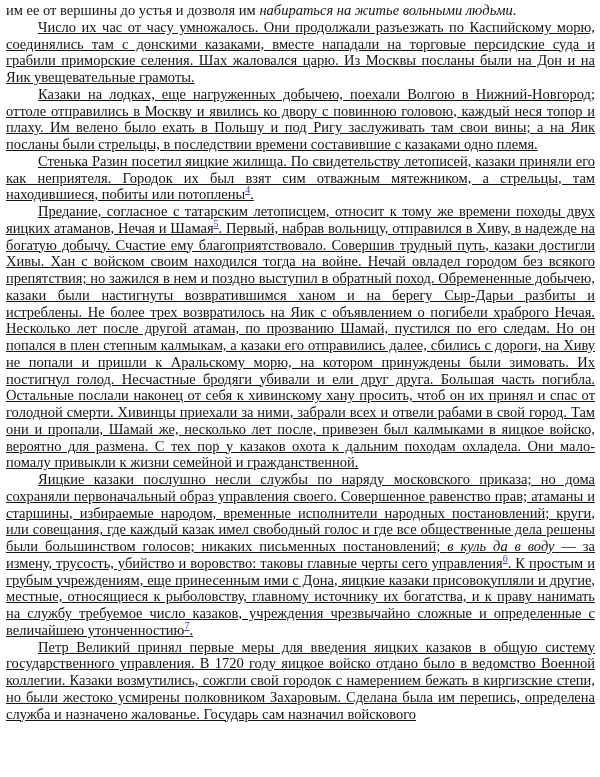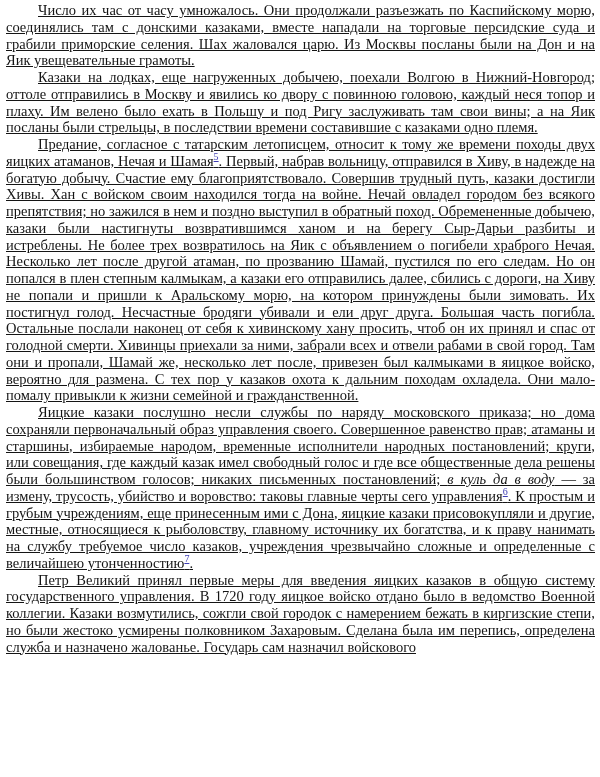--- a/index.html
+++ b/index.html
@@ -41,19 +41,21 @@
     text-decoration: underline;
     cursor: pointer;
     vertical-align: super;
   }
 </style>
 </head>
 <body>
 
 <div class="page">
   <div class="text-column" id="text-column" style="color: rgb(20, 20, 20);">
+      <p class="para"><span>им ее от вершины до устья и дозволя им </span><i>набираться на житье вольными людьми</i><span>.</span></p>
       <p class="para indent"><span>Число их час от часу умножалось. Они продолжали разъезжать по Каспийскому морю, соединялись там с донскими казаками, вместе нападали на торговые персидские суда и грабили приморские селения. Шах жаловался царю. Из Москвы посланы были на Дон и на Яик увещевательные грамоты.</span></p>
       <p class="para indent"><span>Казаки на лодках, еще нагруженных добычею, поехали Волгою в Нижний-Новгород; оттоле отправились в Москву и явились ко двору с повинною головою, каждый неся топор и плаху. Им велено было ехать в Польшу и под Ригу заслуживать там свои вины; а на Яик посланы были стрельцы, в последствии времени составившие с казаками одно племя.</span></p>
+      <p class="para indent"><span>Стенька Разин посетил яицкие жилища. По свидетельству летописей, казаки приняли его как неприятеля. Городок их был взят сим отважным мятежником, а стрельцы, там находившиеся, побиты или потоплены</span><sup class="fnref" style="color: rgb(60, 60, 180);">4</sup><span>.</span></p>
       <p class="para indent"><span>Предание, согласное с татарским летописцем, относит к тому же времени походы двух яицких атаманов, Нечая и Шамая</span><sup class="fnref" style="color: rgb(60, 60, 180);">5</sup><span>. Первый, набрав вольницу, отправился в Хиву, в надежде на богатую добычу. Счастие ему благоприятствовало. Совершив трудный путь, казаки достигли Хивы. Хан с войском своим находился тогда на войне. Нечай овладел городом без всякого препятствия; но зажился в нем и поздно выступил в обратный поход. Обремененные добычею, казаки были настигнуты возвратившимся ханом и на берегу Сыр-Дарьи разбиты и истреблены. Не более трех возвратилось на Яик с объявлением о погибели храброго Нечая. Несколько лет после другой атаман, по прозванию Шамай, пустился по его следам. Но он попался в плен степным калмыкам, а казаки его отправились далее, сбились с дороги, на Хиву не попали и пришли к Аральскому морю, на котором принуждены были зимовать. Их постигнул голод. Несчастные бродяги убивали и ели друг друга. Большая часть погибла. Остальные послали наконец от себя к хивинскому хану просить, чтоб он их принял и спас от голодной смерти. Хивинцы приехали за ними, забрали всех и отвели рабами в свой город. Там они и пропали, Шамай же, несколько лет после, привезен был калмыками в яицкое войско, вероятно для размена. С тех пор у казаков охота к дальним походам охладела. Они мало-помалу привыкли к жизни семейной и гражданственной.</span></p>
       <p class="para indent"><span>Яицкие казаки послушно несли службы по наряду московского приказа; но дома сохраняли первоначальный образ управления своего. Совершенное равенство прав; атаманы и старшины, избираемые народом, временные исполнители народных постановлений; круги, или совещания, где каждый казак имел свободный голос и где все общественные дела решены были большинством голосов; никаких письменных постановлений; </span><i>в куль да в воду</i><span> — за измену, трусость, убийство и воровство: таковы главные черты сего управления</span><sup class="fnref" style="color: rgb(60, 60, 180);">6</sup><span>. К простым и грубым учреждениям, еще принесенным ими с Дона, яицкие казаки присовокупляли и другие, местные, относящиеся к рыболовству, главному источнику их богатства, и к праву нанимать на службу требуемое число казаков, учреждения чрезвычайно сложные и определенные с величайшею утонченностию</span><sup class="fnref" style="color: rgb(60, 60, 180);">7</sup><span>.</span></p>
       <p class="para indent"><span>Петр Великий принял первые меры для введения яицких казаков в общую систему государственного управления. В 1720 году яицкое войско отдано было в ведомство Военной коллегии. Казаки возмутились, сожгли свой городок с намерением бежать в киргизские степи, но были жестоко усмирены полковником Захаровым. Сделана была им перепись, определена служба и назначено жалованье. Государь сам назначил войскового</span></p>
     </div>
 </div>
 
 </body></html>

